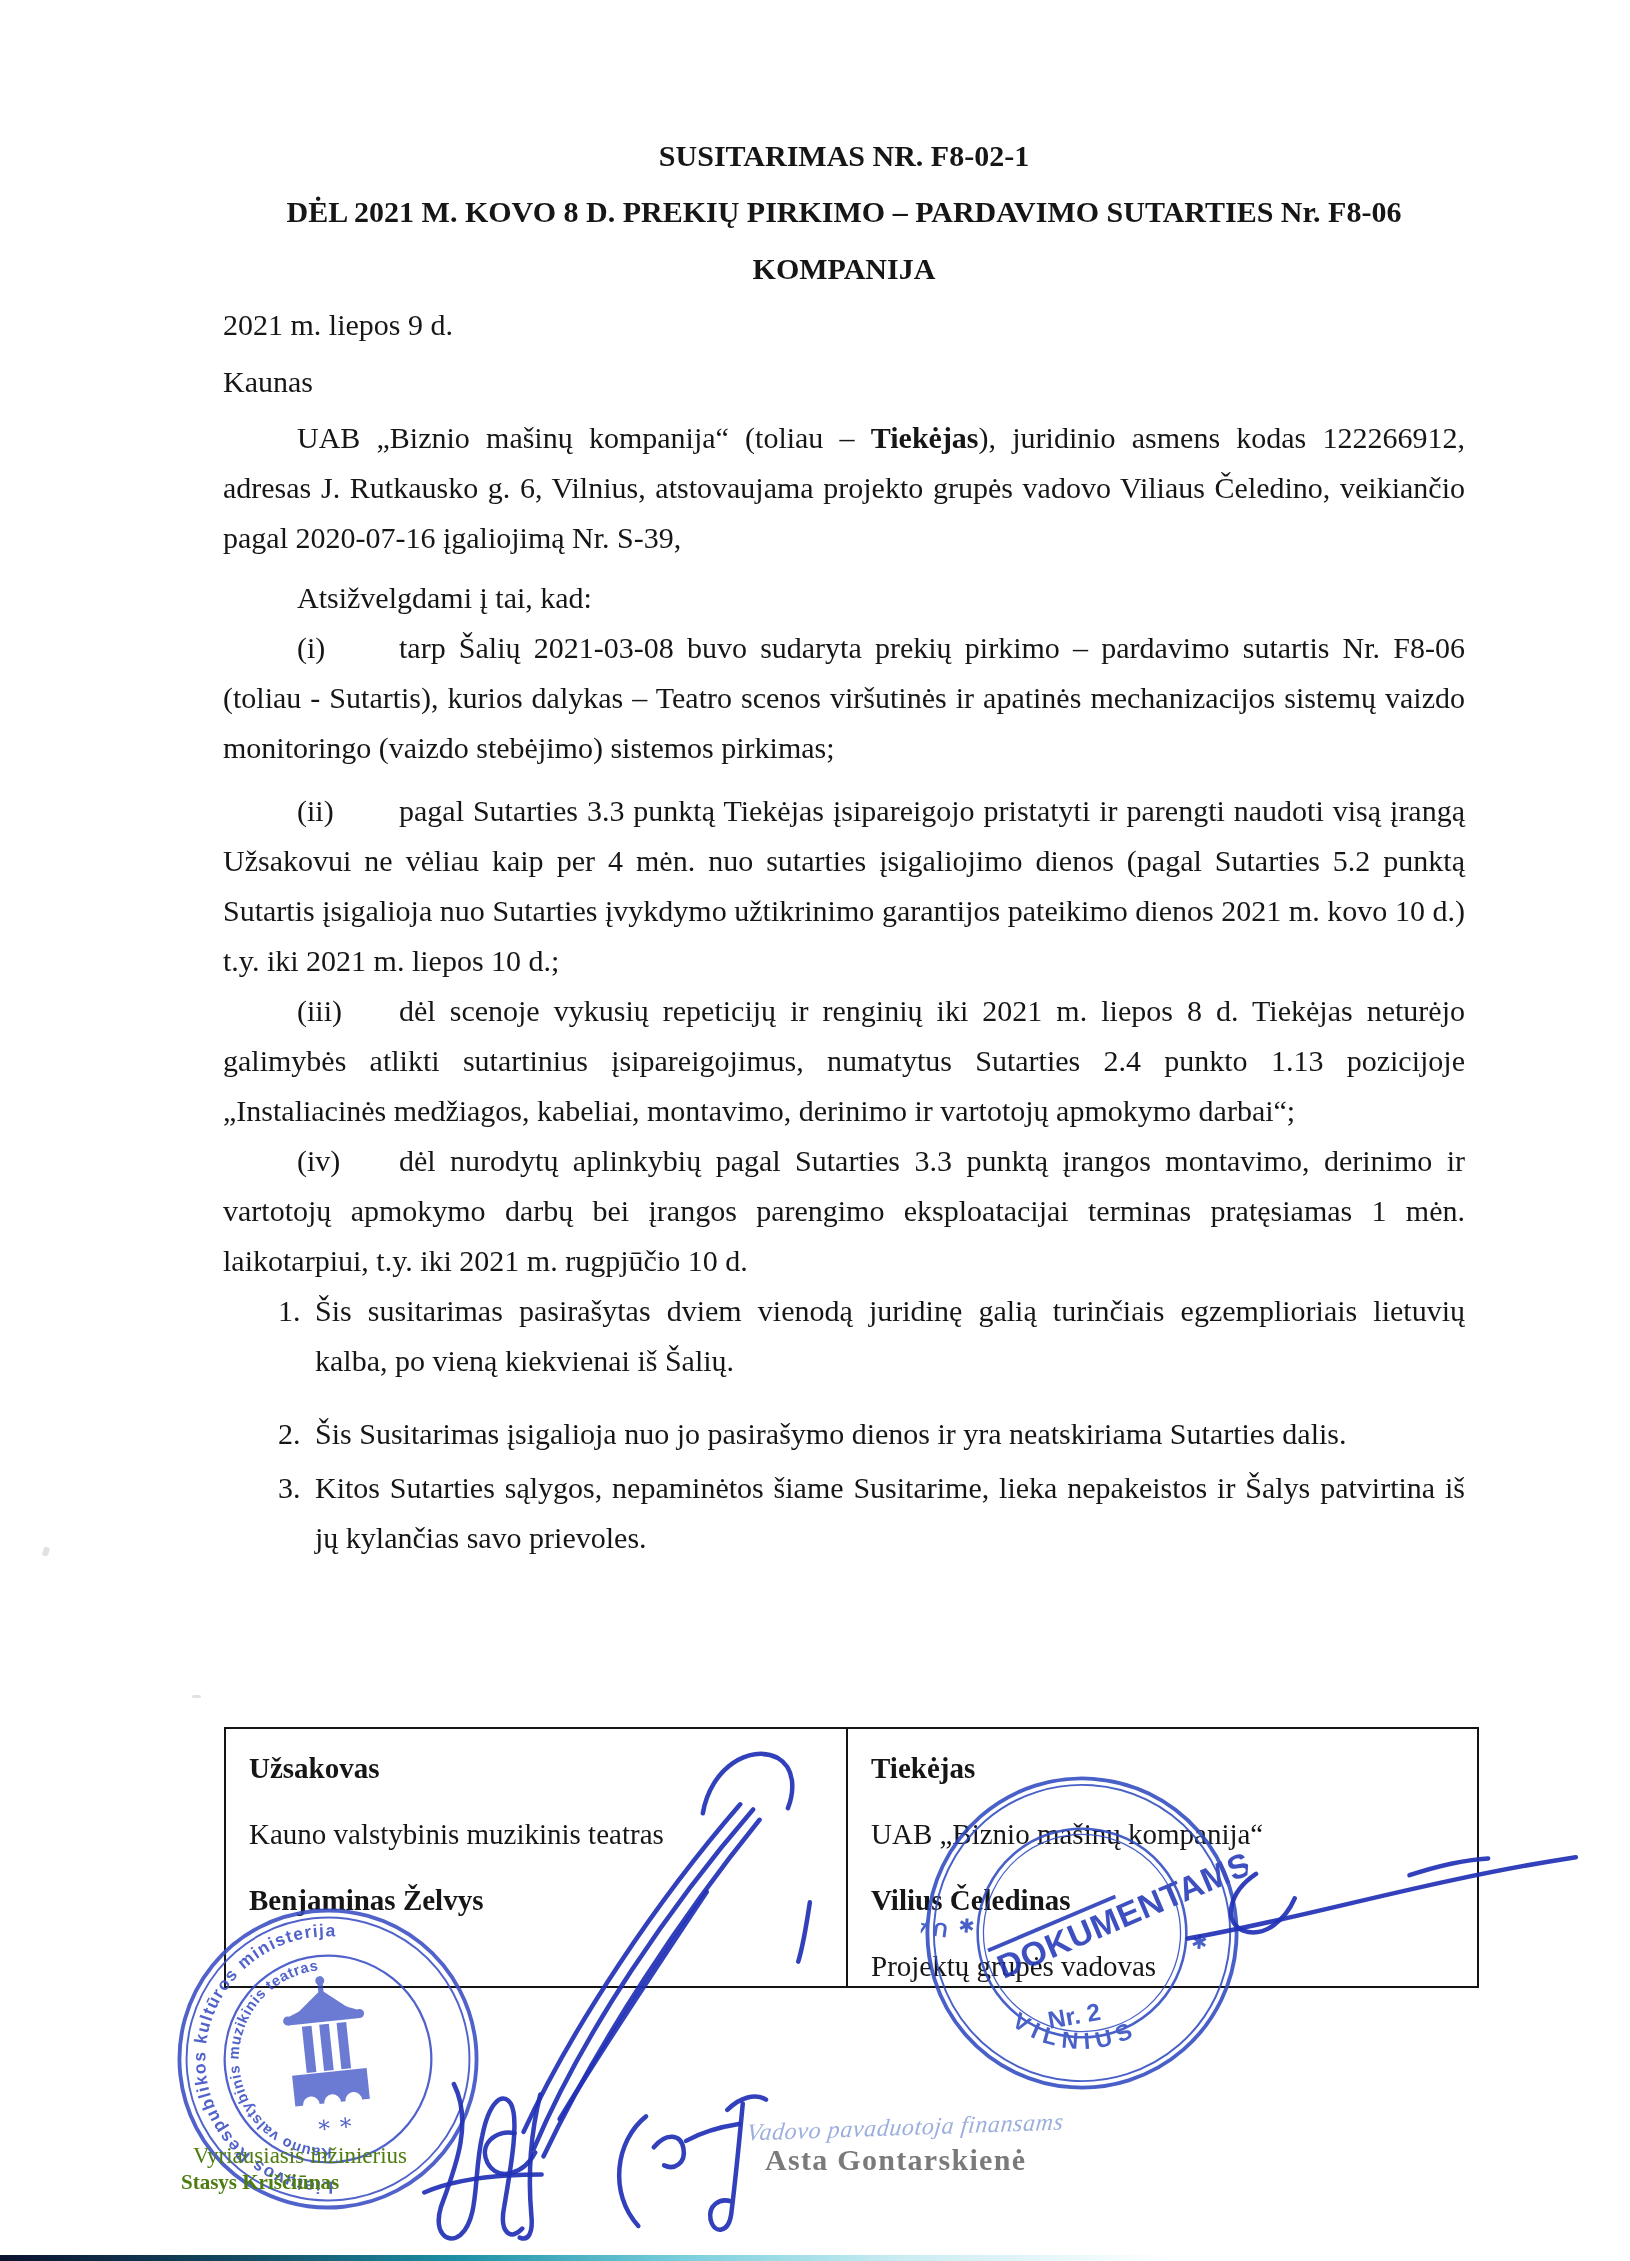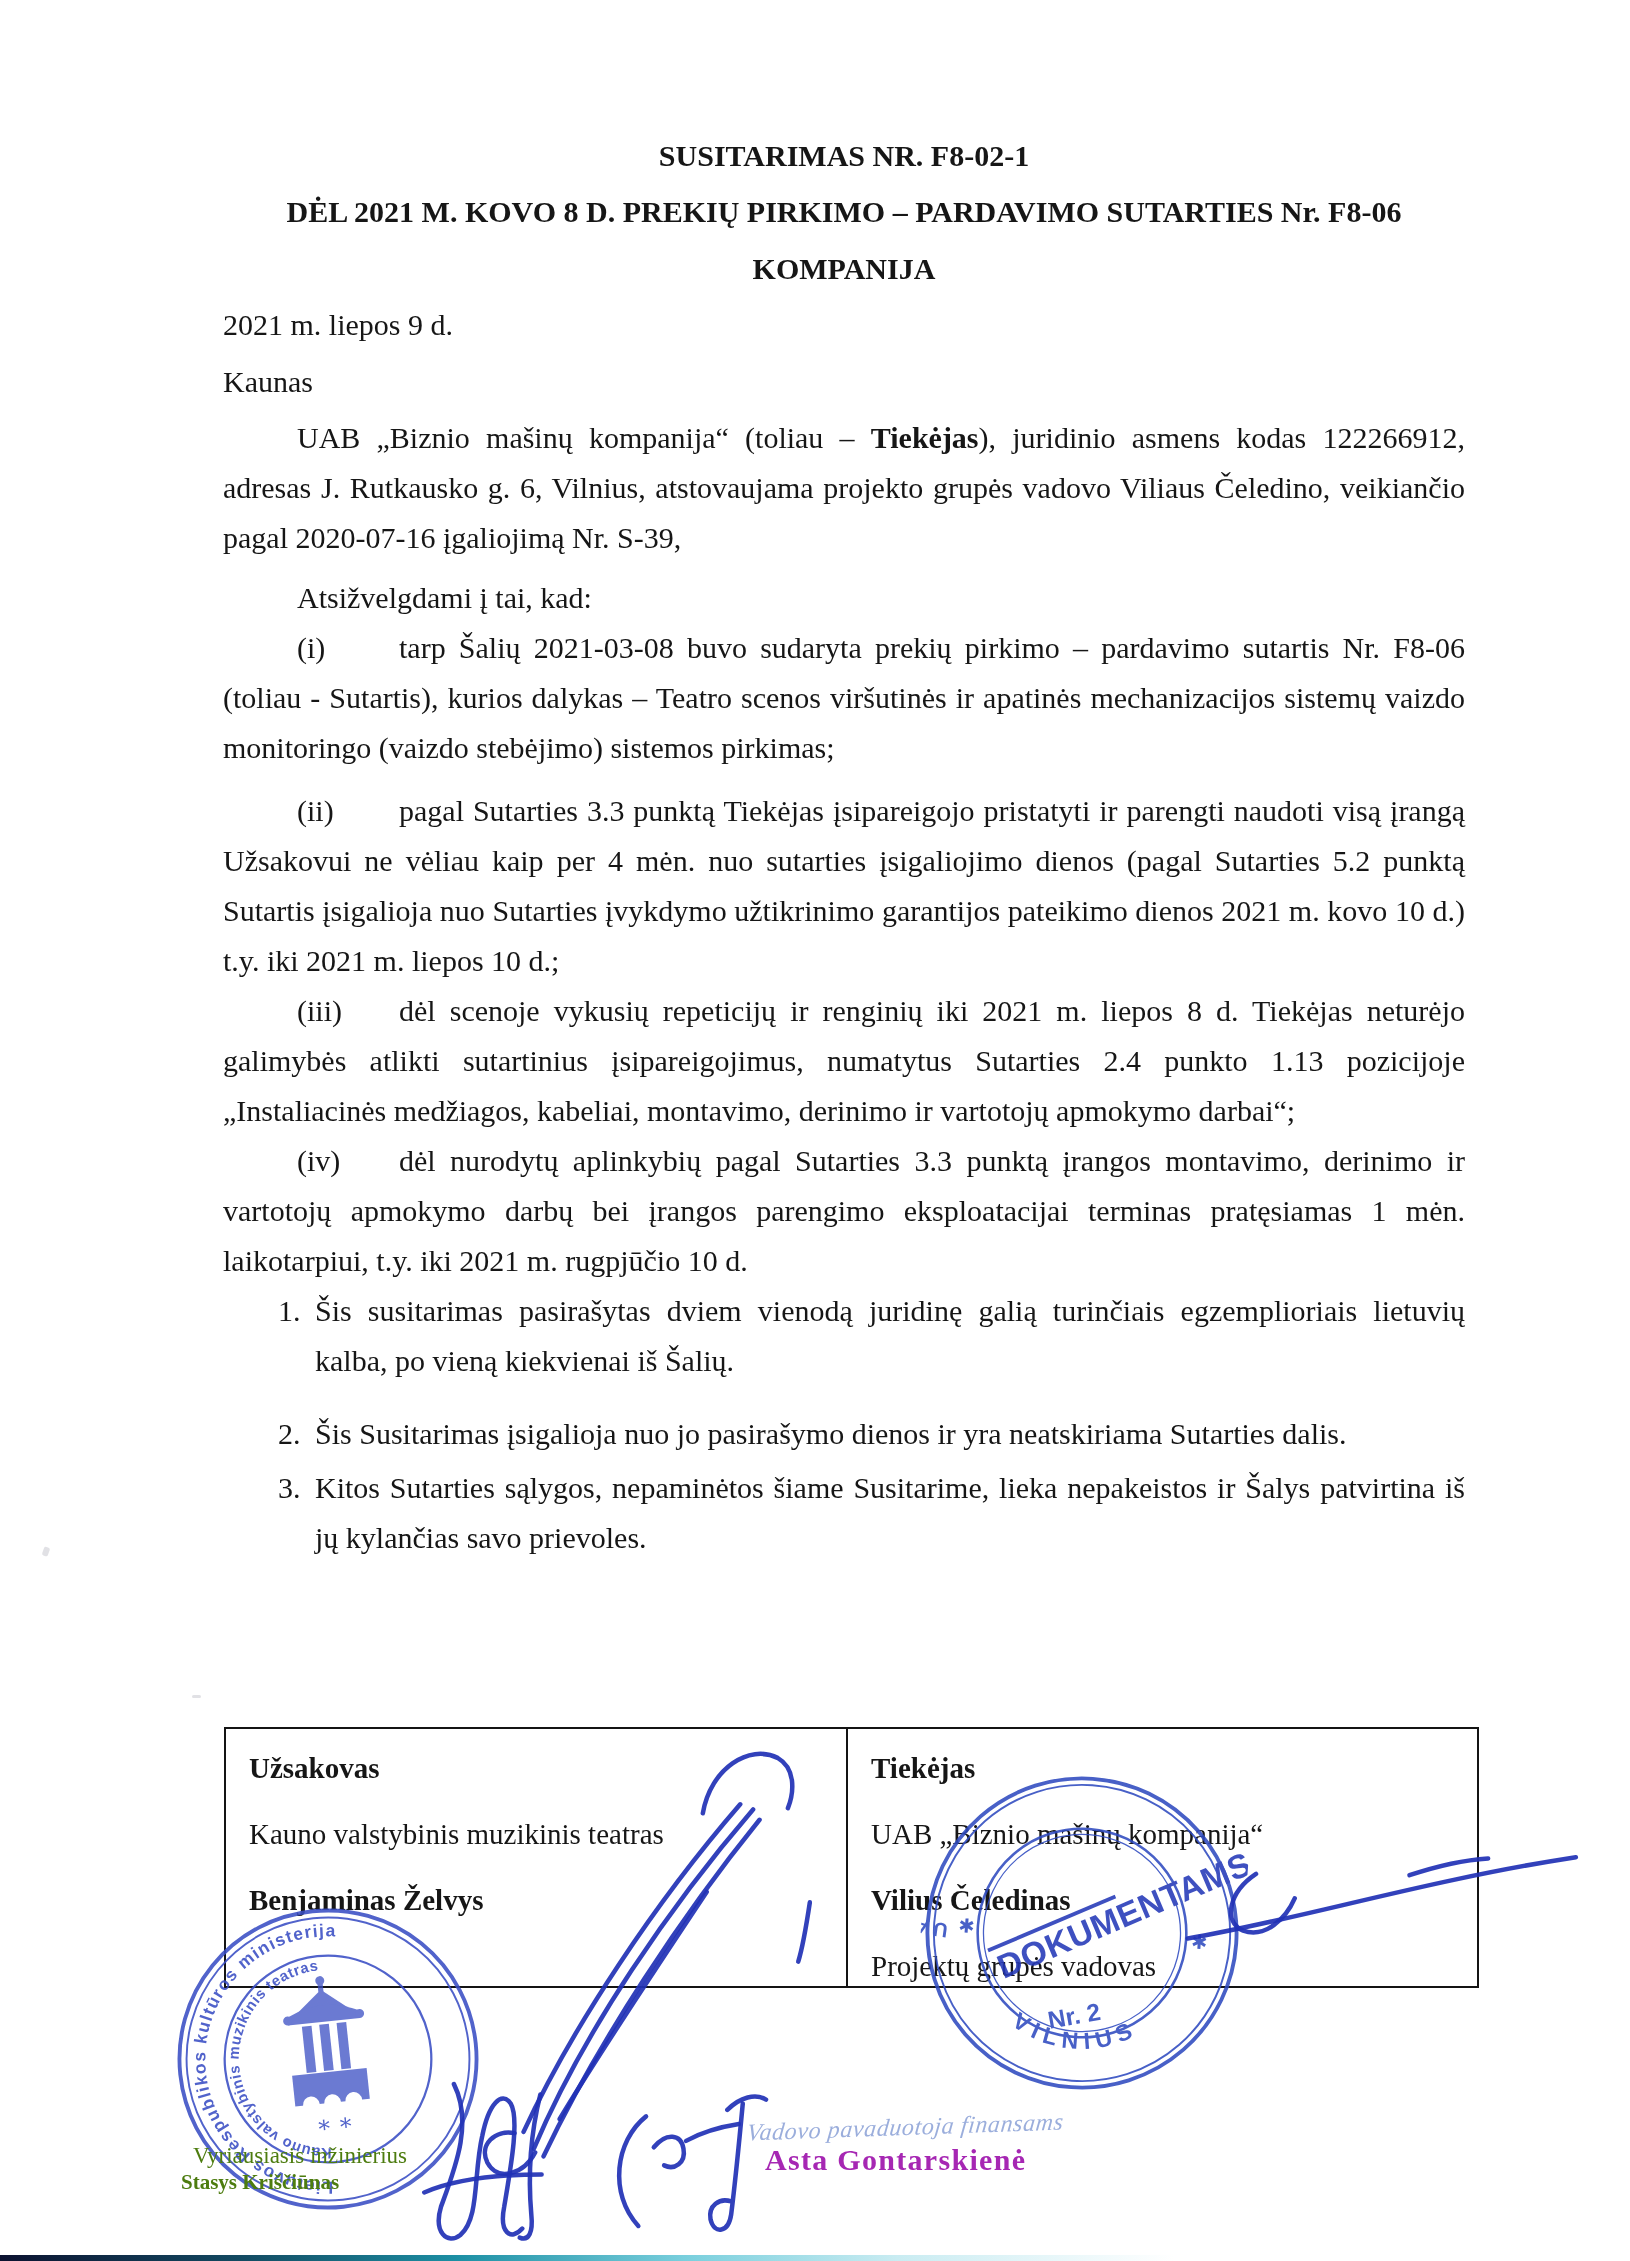--- a/index.html
+++ b/index.html
@@ -32,21 +32,21 @@
   .trow{height:66px;display:flex;align-items:center;}
   .bold{font-weight:bold;}
   
   .blue-label{position:absolute;color:#4d7c0f;font-family:"Liberation Serif",serif;}
   .f-title{left:193px;top:2143px;font-size:23px;}
   .f-name{left:181px;top:2170px;font-size:21px;font-weight:bold;}
   .f-note{
     left:747px;top:2114px;font-size:24px;font-style:italic;color:#8aa0d6;
     transform:rotate(-2deg) skewX(-8deg);letter-spacing:0.6px;opacity:.85;
   }
-  .f-name2{left:765px;top:2143px;font-size:30px;font-weight:bold;letter-spacing:1.3px;color:#a21caf;opacity:.95;}
+  .f-name2{left:765px;top:2143px;font-size:30px;font-weight:bold;letter-spacing:1.3px;color:#737373;opacity:.95;}
   
   .stamp{position:absolute;opacity:.88;}
   .stamp-left{left:173px;top:1904px;transform:rotate(-6deg);}
   .stamp-right{left:921px;top:1772px;transform:rotate(4deg);}
   .sigs{position:absolute;left:0;top:0;pointer-events:none;}
   .sigs path{fill:none;stroke:#2131b5;stroke-width:7;stroke-linecap:round;stroke-linejoin:round;opacity:.92;}
   
   .edge-strip{
     position:absolute;left:0;bottom:0;width:1630px;height:5.8px;
     background:linear-gradient(90deg,#0c1230 0%,#134b63 15%,#1c8fa4 28%,#79cfdd 42%,#c9ecf2 55%,#ffffff 72%,#ffffff 100%);

